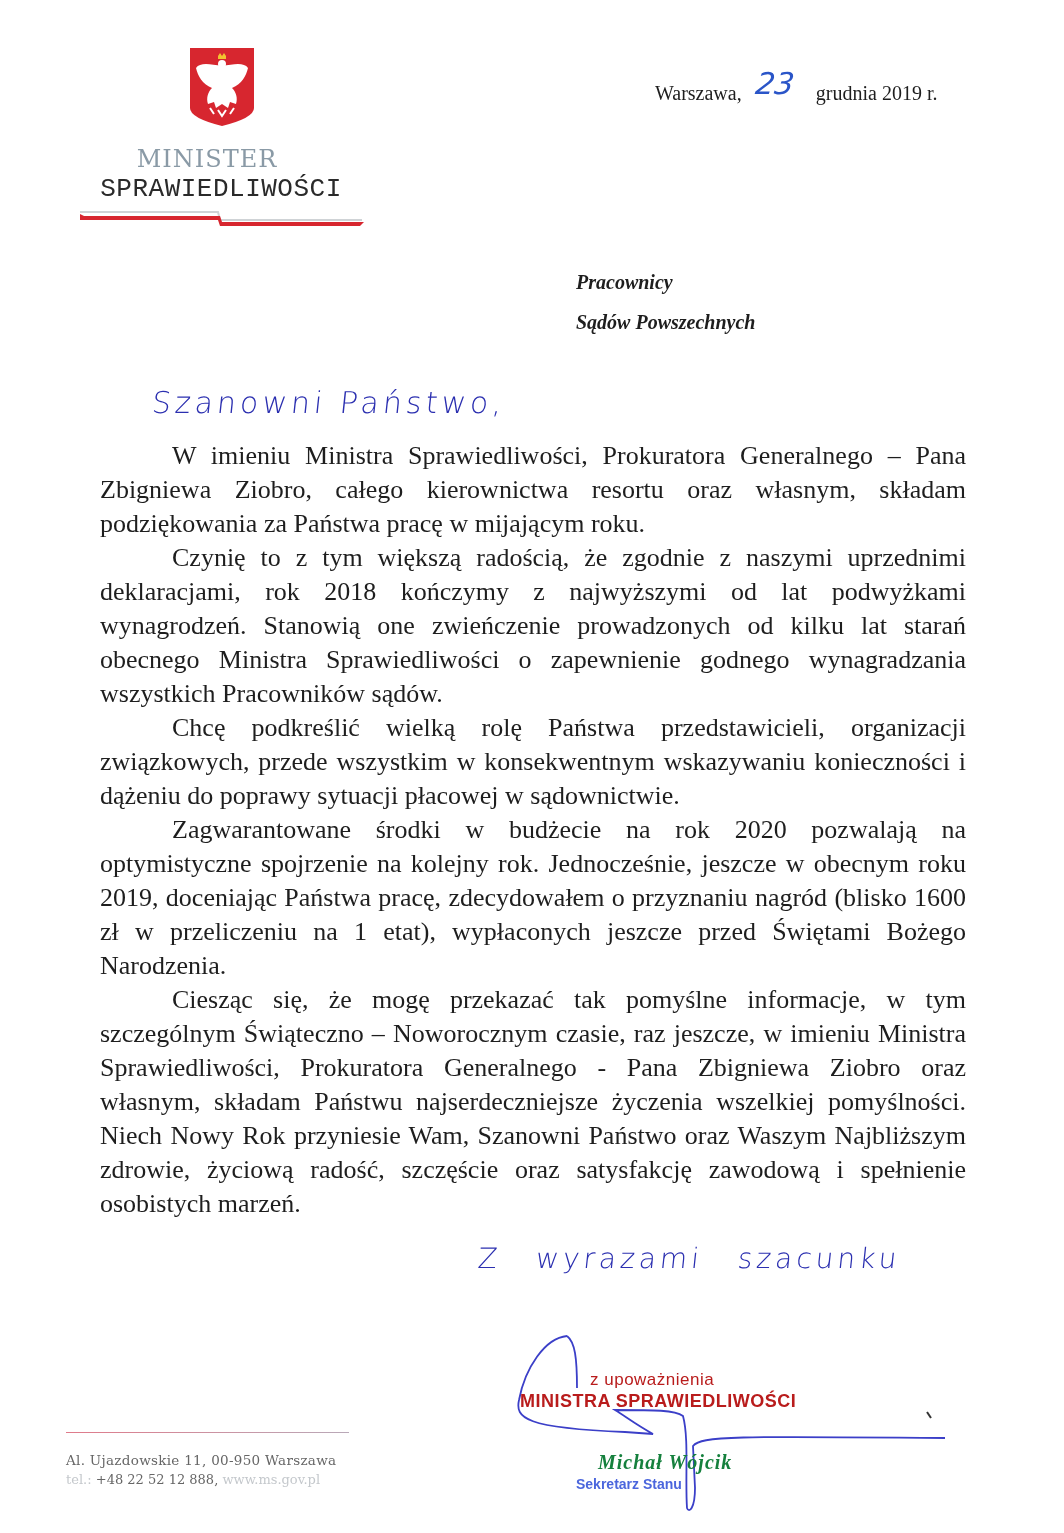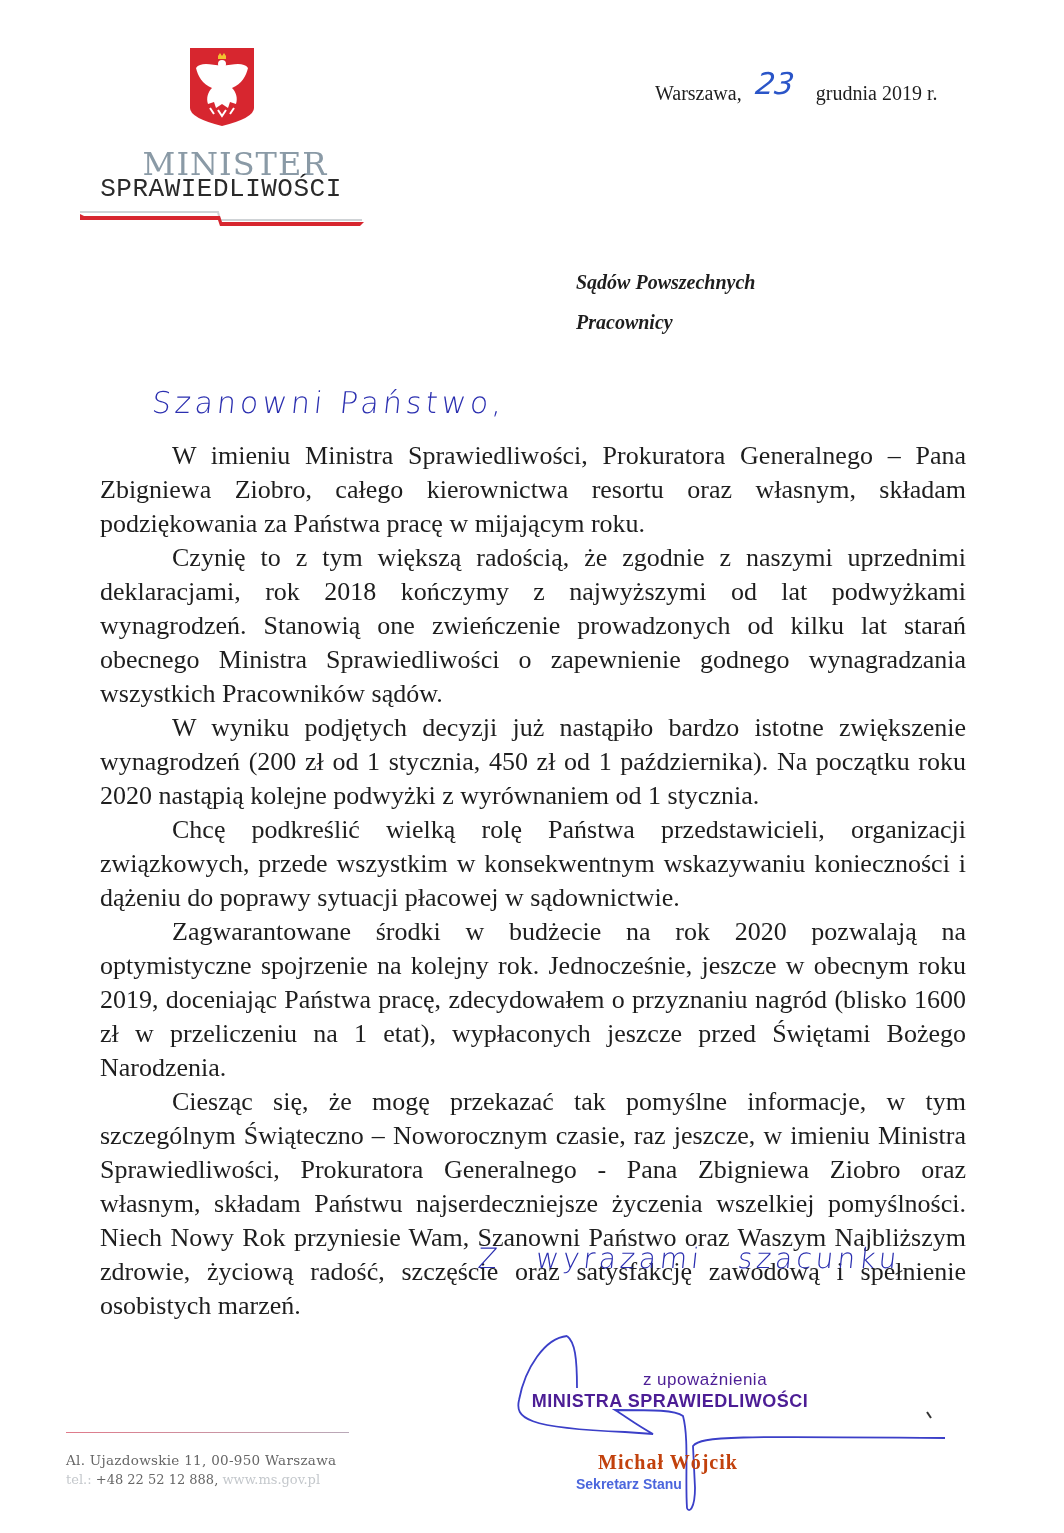--- a/index.html
+++ b/index.html
@@ -2,22 +2,22 @@
 <html><head>
 <meta charset="utf-8">
 <style>
   html, body { margin: 0; padding: 0; background: #ffffff; }
   body { width: 1064px; height: 1533px; position: relative; overflow: hidden;
          font-family: "Liberation Serif", serif; color: #1e1e1e; }
   .abs { position: absolute; }
 
   
   #emblem { left: 188px; top: 46px; width: 68px; height: 82px; }
-  #minister-word { left: 92px; top: 145px; width: 286px; text-align: center;
-    font-family: "DejaVu Serif", serif; font-size: 32px; letter-spacing: 1px; color: #8a9aa6; }
+  #minister-word { left: 64px; top: 145px; width: 286px; text-align: center;
+    font-family: "DejaVu Serif", serif; font-size: 24px; letter-spacing: 1px; color: #8a9aa6; }
   #ministry-word { left: 78px; top: 174px; width: 286px; text-align: center;
     font-family: Liberation Mono, monospace; font-size: 26px; letter-spacing: 0.5px; color: #2a2a2a; }
   #flag-ribbon { left: 78px; top: 208px; width: 286px; height: 22px; }
 
   
   #date-line { left: 655px; top: 72px; font-size: 20px; white-space: nowrap; }
   #date-line .hand-day { font-family: "DejaVu Sans", sans-serif; font-style: italic; color: #2a55c8;
     font-size: 30px; display: inline-block; margin: 0 22px 0 14px; transform: translateY(-6px) skewX(-8deg); }
 
   
@@ -29,26 +29,26 @@
   #greeting { left: 152px; top: 385px; font-size: 30px; transform: skewX(-6deg); }
   #closing { left: 478px; top: 1242px; font-size: 28px; transform: skewX(-6deg); word-spacing: 22px; }
 
   
   #letter-body { left: 100px; top: 439px; width: 866px; font-size: 26px; line-height: 34px;
     text-align: justify; font-family: "Liberation Serif", serif; }
   #letter-body p { margin: 0; text-indent: 72px; }
 
   
   #signature-scribble { left: 505px; top: 1328px; width: 450px; height: 190px; }
-  #stamp { left: 520px; top: 1370px; width: 300px; text-align: center;
-    font-family: "Liberation Sans", sans-serif; color: #4c1d95; }
+  #stamp { left: 520px; top: 1370px; width: 300px; text-align: left;
+    font-family: "Liberation Sans", sans-serif; color: #b91c1c; }
   #stamp .line1 { font-size: 17px; letter-spacing: 0.5px; padding-left: 70px; }
   #stamp .line2 { font-size: 18px; font-weight: bold; letter-spacing: 0.5px; margin-top: 1px; }
   #stamp-name { left: 598px; top: 1451px; font-family: "Liberation Serif", serif;
-    font-weight: bold; font-size: 20px; color: #c2410c; letter-spacing: 1px; }
+    font-style: italic; font-weight: bold; font-size: 20px; color: #15803d; letter-spacing: 1px; }
   #stamp-title { left: 576px; top: 1476px; font-family: "Liberation Sans", sans-serif;
     font-weight: bold; font-size: 14px; color: #4b66dd; }
 
   
   #footer-rule { left: 66px; top: 1432px; width: 283px; height: 1px; background: linear-gradient(90deg,#e07a8a,#b9a9b8); }
   #footer-address { left: 66px; top: 1452px; font-family: "DejaVu Serif", serif; font-size: 13.5px; color: #666; letter-spacing: 0.3px; white-space: nowrap; }
   #footer-contact { left: 66px; top: 1472px; font-family: "DejaVu Serif", serif; font-size: 13px; color: #666; white-space: nowrap; }
   #footer-contact .faint { color: #c4c8cc; }
 </style>
 </head>
@@ -67,30 +67,29 @@
 <svg id="flag-ribbon" class="abs" viewBox="0 0 286 22">
   <path d="M2 4 L140 4 L142 12 L284 12" stroke="#cfd3d6" stroke-width="2" fill="none"></path>
   <path d="M2 6 L2 12 L140 12 L142 18 L282 18 L286 14 L144 14 L142 8 L6 8 Z" fill="#d7262f"></path>
 </svg>
 
 <div id="date-line" class="abs">
   <span>Warszawa,</span><span class="hand-day">23</span><span>grudnia 2019 r.</span>
 </div>
 
 <div id="addressee" class="abs">
+  <div>Pracownicy</div>
   <div>Sądów Powszechnych</div>
-  <div>Pracownicy</div>
 </div>
 
 <div id="greeting" class="abs hand">Szanowni Państwo,</div>
 
 <div id="letter-body" class="abs">
   <p>W imieniu Ministra Sprawiedliwości, Prokuratora Generalnego – Pana Zbigniewa Ziobro, całego kierownictwa resortu oraz własnym, składam podziękowania za Państwa pracę w mijającym roku.</p>
   <p>Czynię to z tym większą radością, że zgodnie z naszymi uprzednimi deklaracjami, rok 2018 kończymy z najwyższymi od lat podwyżkami wynagrodzeń. Stanowią one zwieńczenie prowadzonych od kilku lat starań obecnego Ministra Sprawiedliwości o zapewnienie godnego wynagradzania wszystkich Pracowników sądów.</p>
-  <p>W wyniku podjętych decyzji już nastąpiło bardzo istotne zwiększenie wynagrodzeń (200 zł od 1 stycznia, 450 zł od 1 października). Na początku roku 2020 nastąpią kolejne podwyżki z wyrównaniem od 1 stycznia.</p>
   <p>Chcę podkreślić wielką rolę Państwa przedstawicieli, organizacji związkowych, przede wszystkim w konsekwentnym wskazywaniu konieczności i dążeniu do poprawy sytuacji płacowej w sądownictwie.</p>
   <p>Zagwarantowane środki w budżecie na rok 2020 pozwalają na optymistyczne spojrzenie na kolejny rok. Jednocześnie, jeszcze w obecnym roku 2019, doceniając Państwa pracę, zdecydowałem o przyznaniu nagród (blisko 1600 zł w przeliczeniu na 1 etat), wypłaconych jeszcze przed Świętami Bożego Narodzenia.</p>
   <p>Ciesząc się, że mogę przekazać tak pomyślne informacje, w tym szczególnym Świąteczno – Noworocznym czasie, raz jeszcze, w imieniu Ministra Sprawiedliwości, Prokuratora Generalnego - Pana Zbigniewa Ziobro oraz własnym, składam Państwu najserdeczniejsze życzenia wszelkiej pomyślności. Niech Nowy Rok przyniesie Wam, Szanowni Państwo oraz Waszym Najbliższym zdrowie, życiową radość, szczęście oraz satysfakcję zawodową i spełnienie osobistych marzeń.</p>
 </div>
 
 <div id="closing" class="abs hand">Z wyrazami szacunku</div>
 
 <svg id="signature-scribble" class="abs" viewBox="0 0 450 190">
   <path d="M62 8 C40 10 20 40 14 72 C10 90 20 100 120 104 L148 106 C130 96 120 88 110 82 C150 82 170 82 178 88 C184 110 180 150 182 180 C184 186 190 180 190 160 L188 118 C196 108 230 108 440 110" stroke="#3b3fc8" stroke-width="1.8" fill="none"></path>
   <path d="M62 8 C70 14 72 30 72 60" stroke="#3b3fc8" stroke-width="1.8" fill="none"></path>

